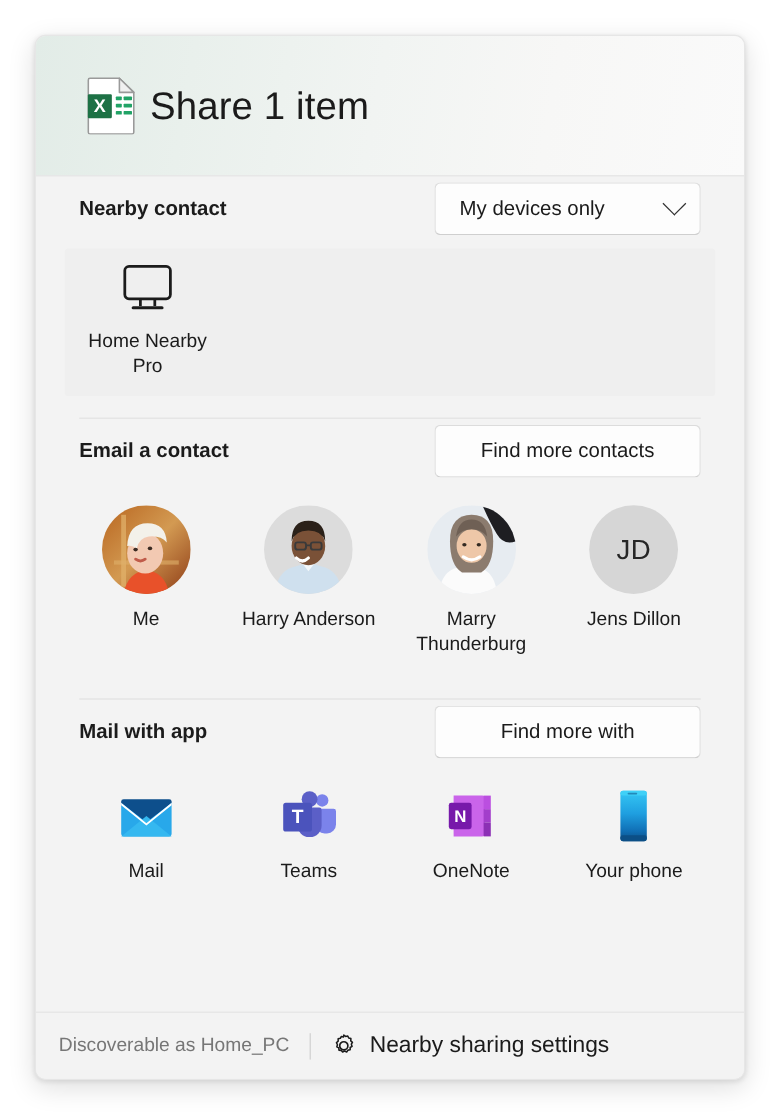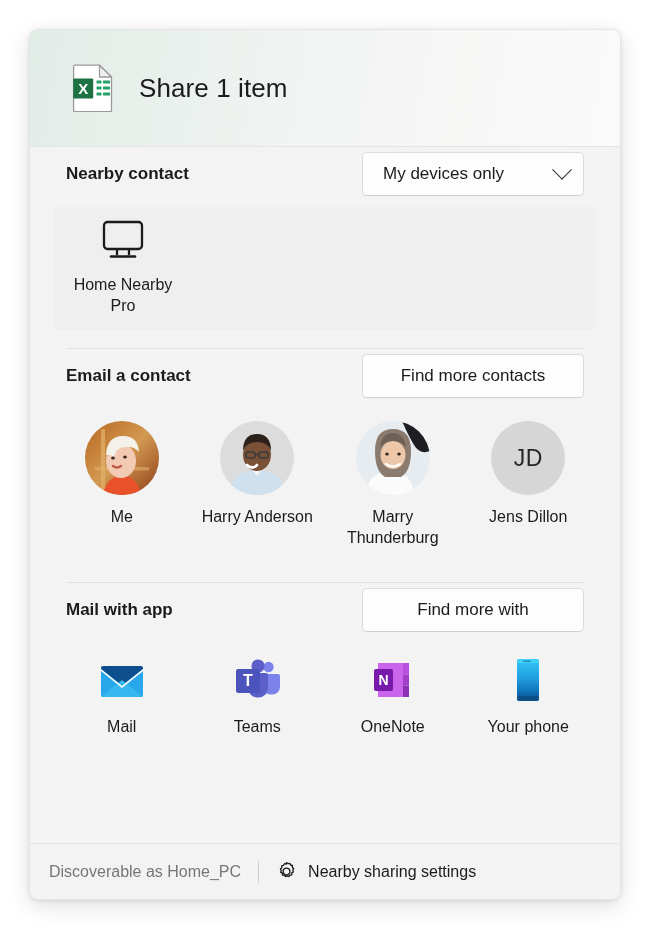--- a/index.html
+++ b/index.html
@@ -26,22 +26,22 @@
     height: 117px;
     background: linear-gradient(100deg, #e2ece7 0%, #e9f0ec 22%, #f1f4f2 48%, #f7f7f6 72%, #fafafa 100%);
     display: flex;
     align-items: center;
     padding-left: 40px;
     box-sizing: border-box;
     border-bottom: 1px solid #e4e4e4;
   }
   .excel-icon { width: 44px; height: 48px; position: relative; flex: none; }
   .header-title {
-    margin-left: 25px;
-    font-size: 26px;
+    margin-left: 11px;
+    font-size: 32px;
     color: #1b1b1b;
     letter-spacing: 0.1px;
     text-align: center;
   }
   
   .section { padding: 0 36px; }
   .section-head {
     display: flex;
     align-items: center;
     justify-content: space-between;
@@ -153,21 +153,21 @@
     color: #767676;
   }
   .foot-sep {
     width: 1px; height: 22px;
     background: #cfcfcf;
     margin: 0 17px;
   }
   .footer-link {
     display: flex;
     align-items: center;
-    font-size: 16px;
+    font-size: 19px;
     color: #1b1b1b;
   }
   .gear-icon { width: 21px; height: 21px; margin-right: 11px; flex: none; }
 </style>
 </head>
 <body>
 
 <div id="share-dialog">
 
   <div class="header">

